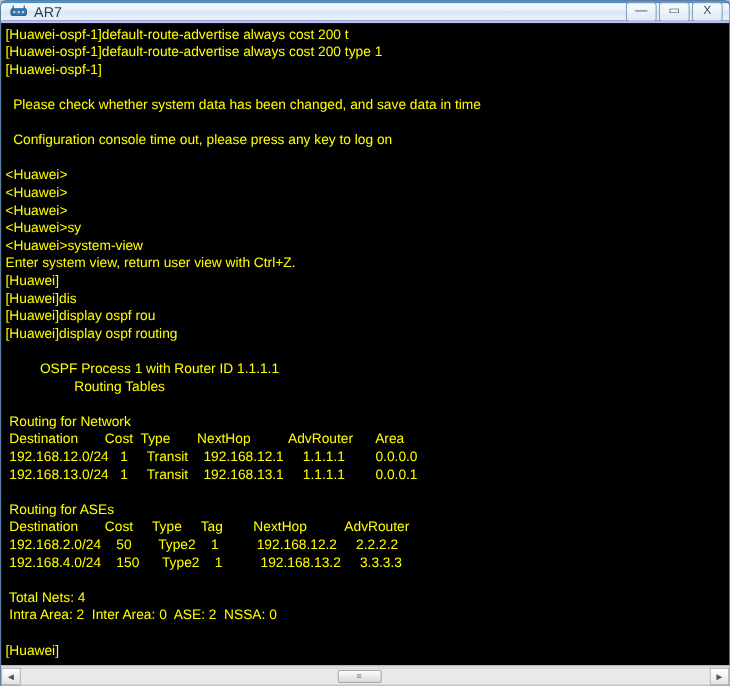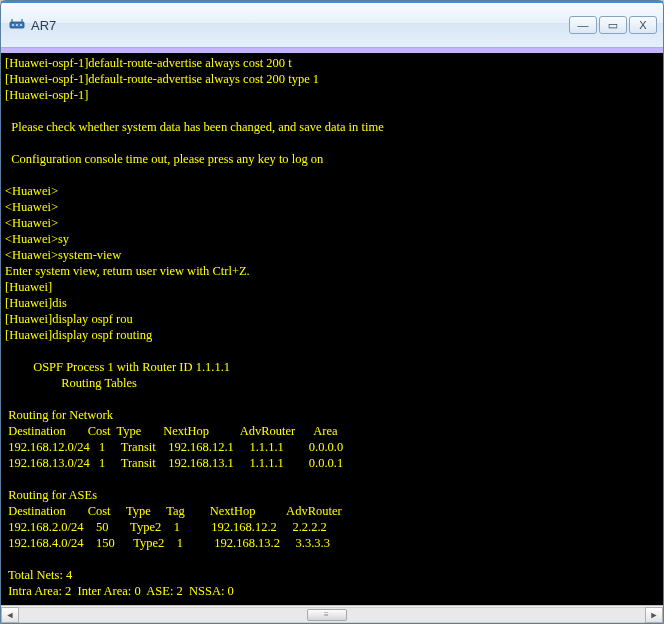--- a/index.html
+++ b/index.html
@@ -16,21 +16,21 @@
     width: 664px;
     height: 624px;
     background: #fff;
     border: 1px solid #5a7fa0;
     border-radius: 6px 6px 0 0;
     display: flex;
     flex-direction: column;
     box-shadow: 0 0 3px rgba(0,0,0,0.2);
   }
   .titlebar {
-    height: 45px;
+    height: 16px;
     background: linear-gradient(to bottom, #f6fbff 0%, #e8f1fb 45%, #d7e6f5 46%, #e6f0fb 100%);
     border-bottom: 1px solid #9db7d1;
     display: flex;
     align-items: center;
     padding: 0 6px 0 8px;
     border-radius: 5px 5px 0 0;
   }
   .titlebar .app-icon {
     width: 16px; height: 16px;
     margin-right: 6px;
@@ -53,27 +53,27 @@
     font-family: Arial, sans-serif;
     font-size: 11px;
     color:#3b4a5c;
     cursor:pointer;
   }
   .win-btn .glyph { line-height:1; }
   .terminal {
     flex: 1;
     background: #000;
     color: #ffff00;
-    font-family: Liberation Serif, serif;
+    font-family: Liberation Sans, sans-serif;
     font-size: 12.5px;
     line-height: 16px;
     padding: 2px 4px 0 4px;
     overflow: hidden;
     white-space: pre;
-    border-top: 5px solid #c4b5fd;
+    border-top: 2px solid #c4b5fd;
   }
   .scrollbar {
     height: 18px;
     background: #f0f0f0;
     border-top: 1px solid #c0c0c0;
     display:flex;
     align-items:center;
   }
   .sb-btn {
     width: 18px; height:16px;

